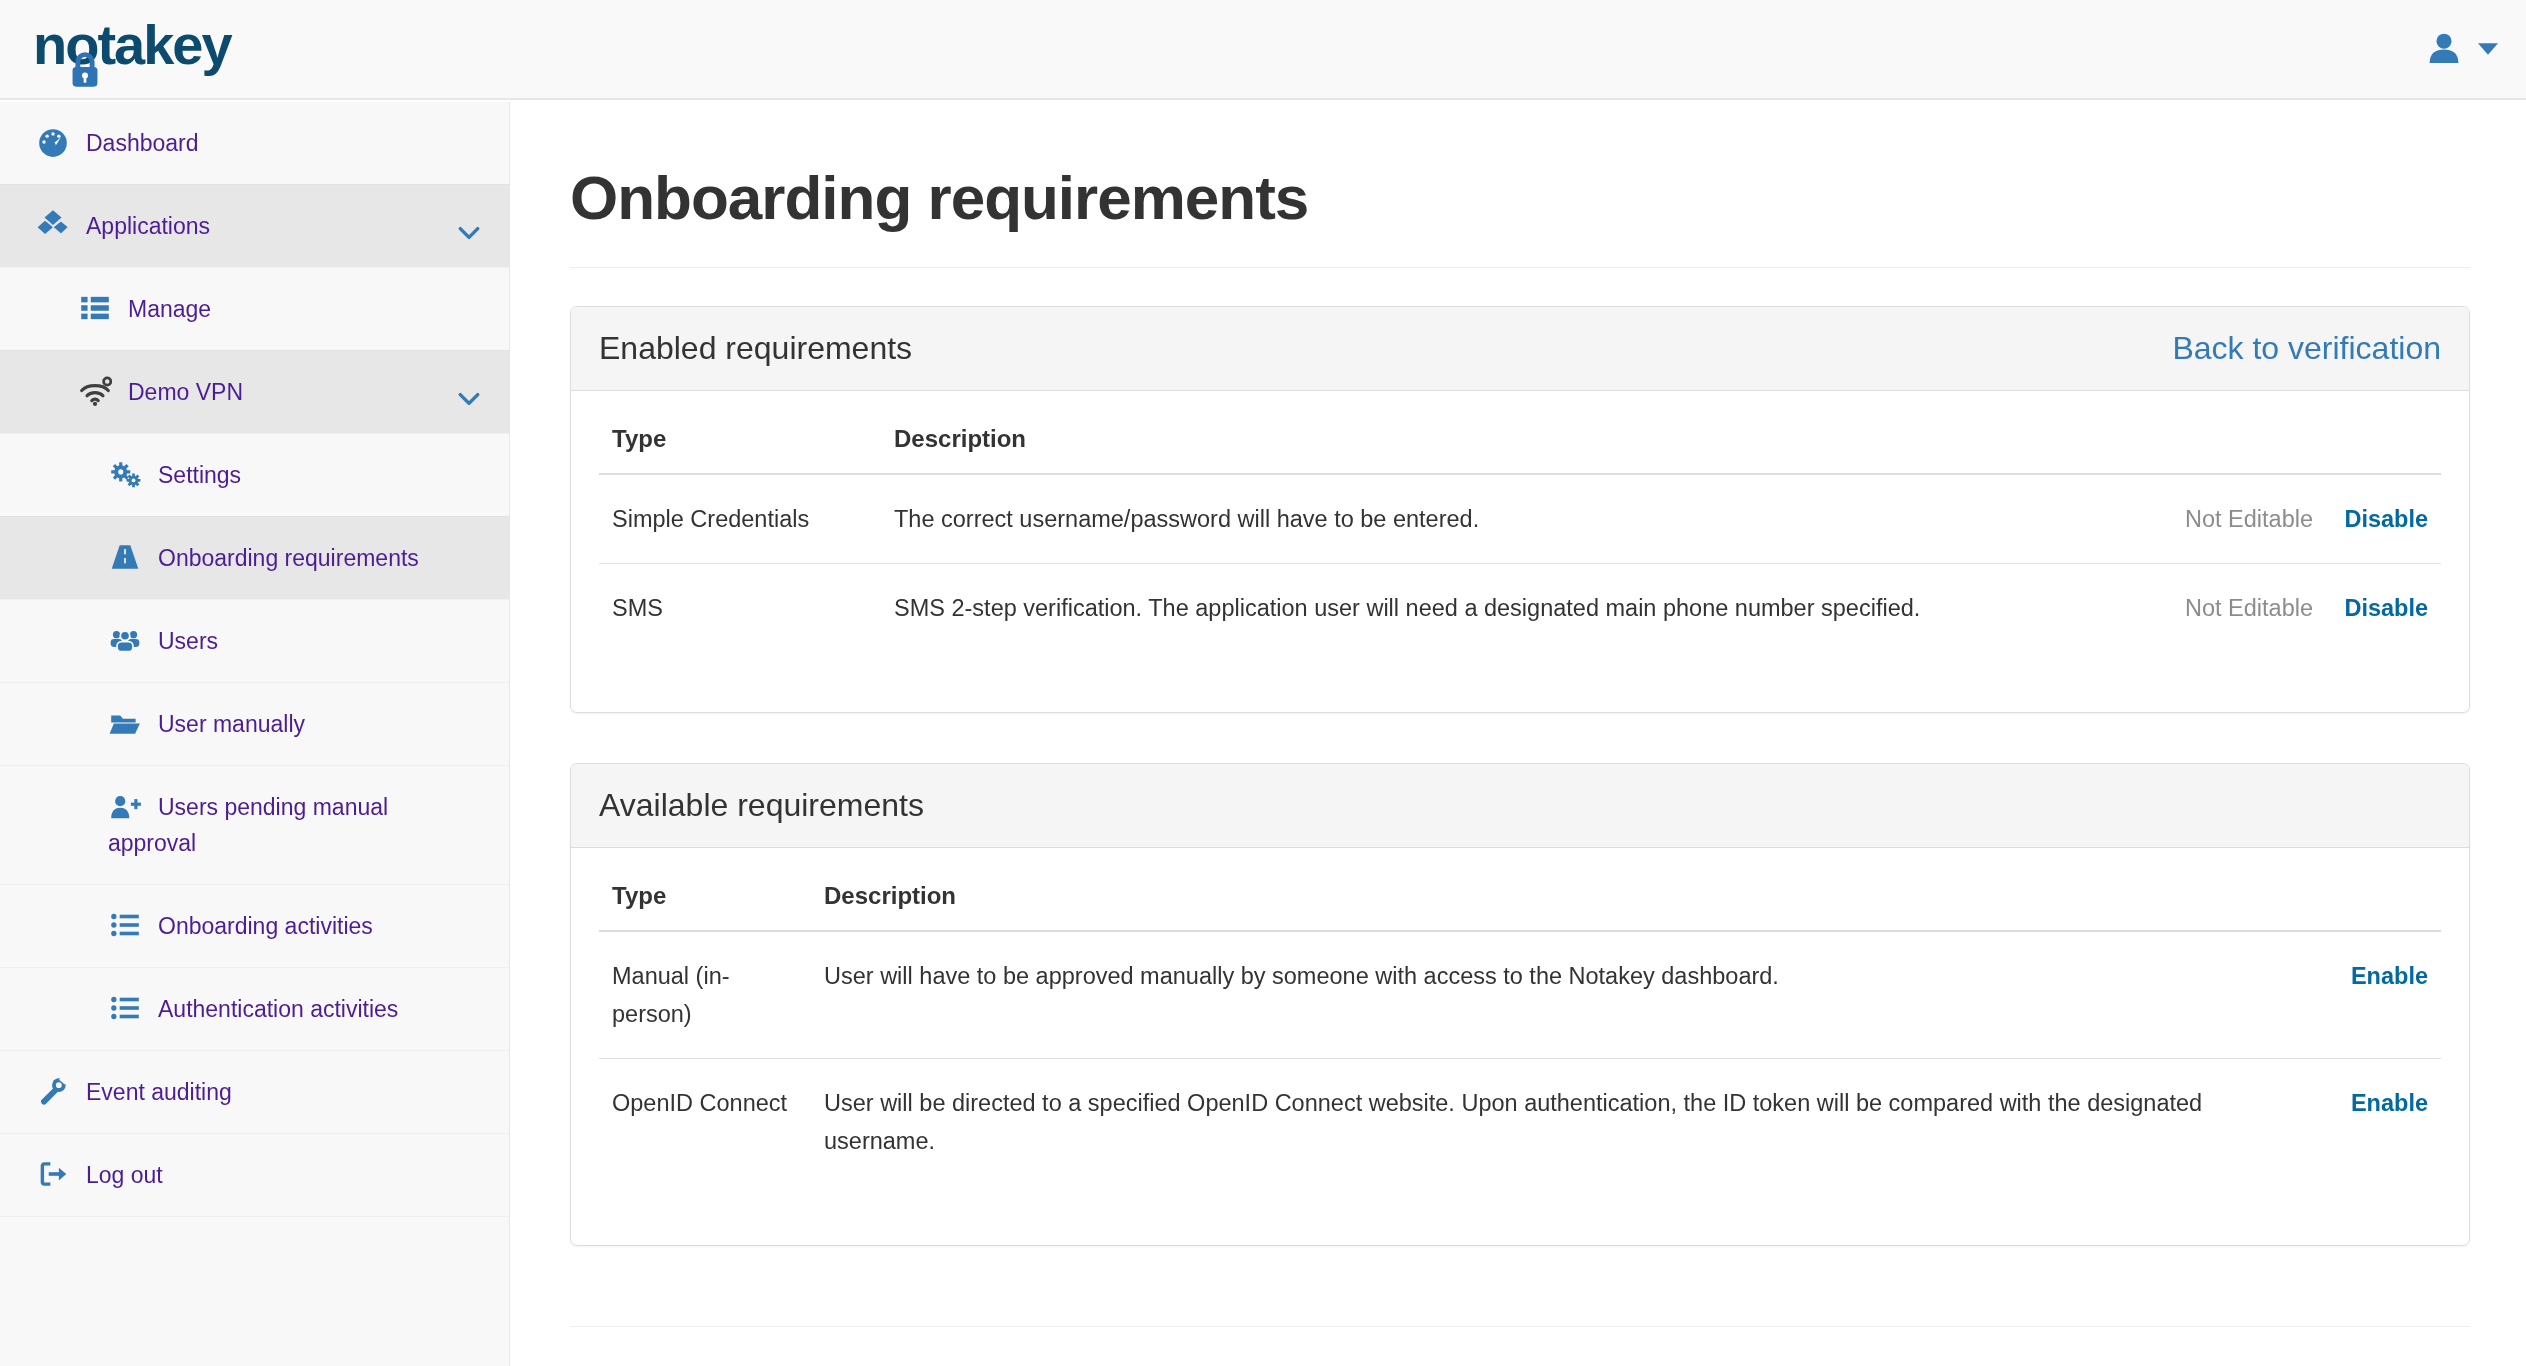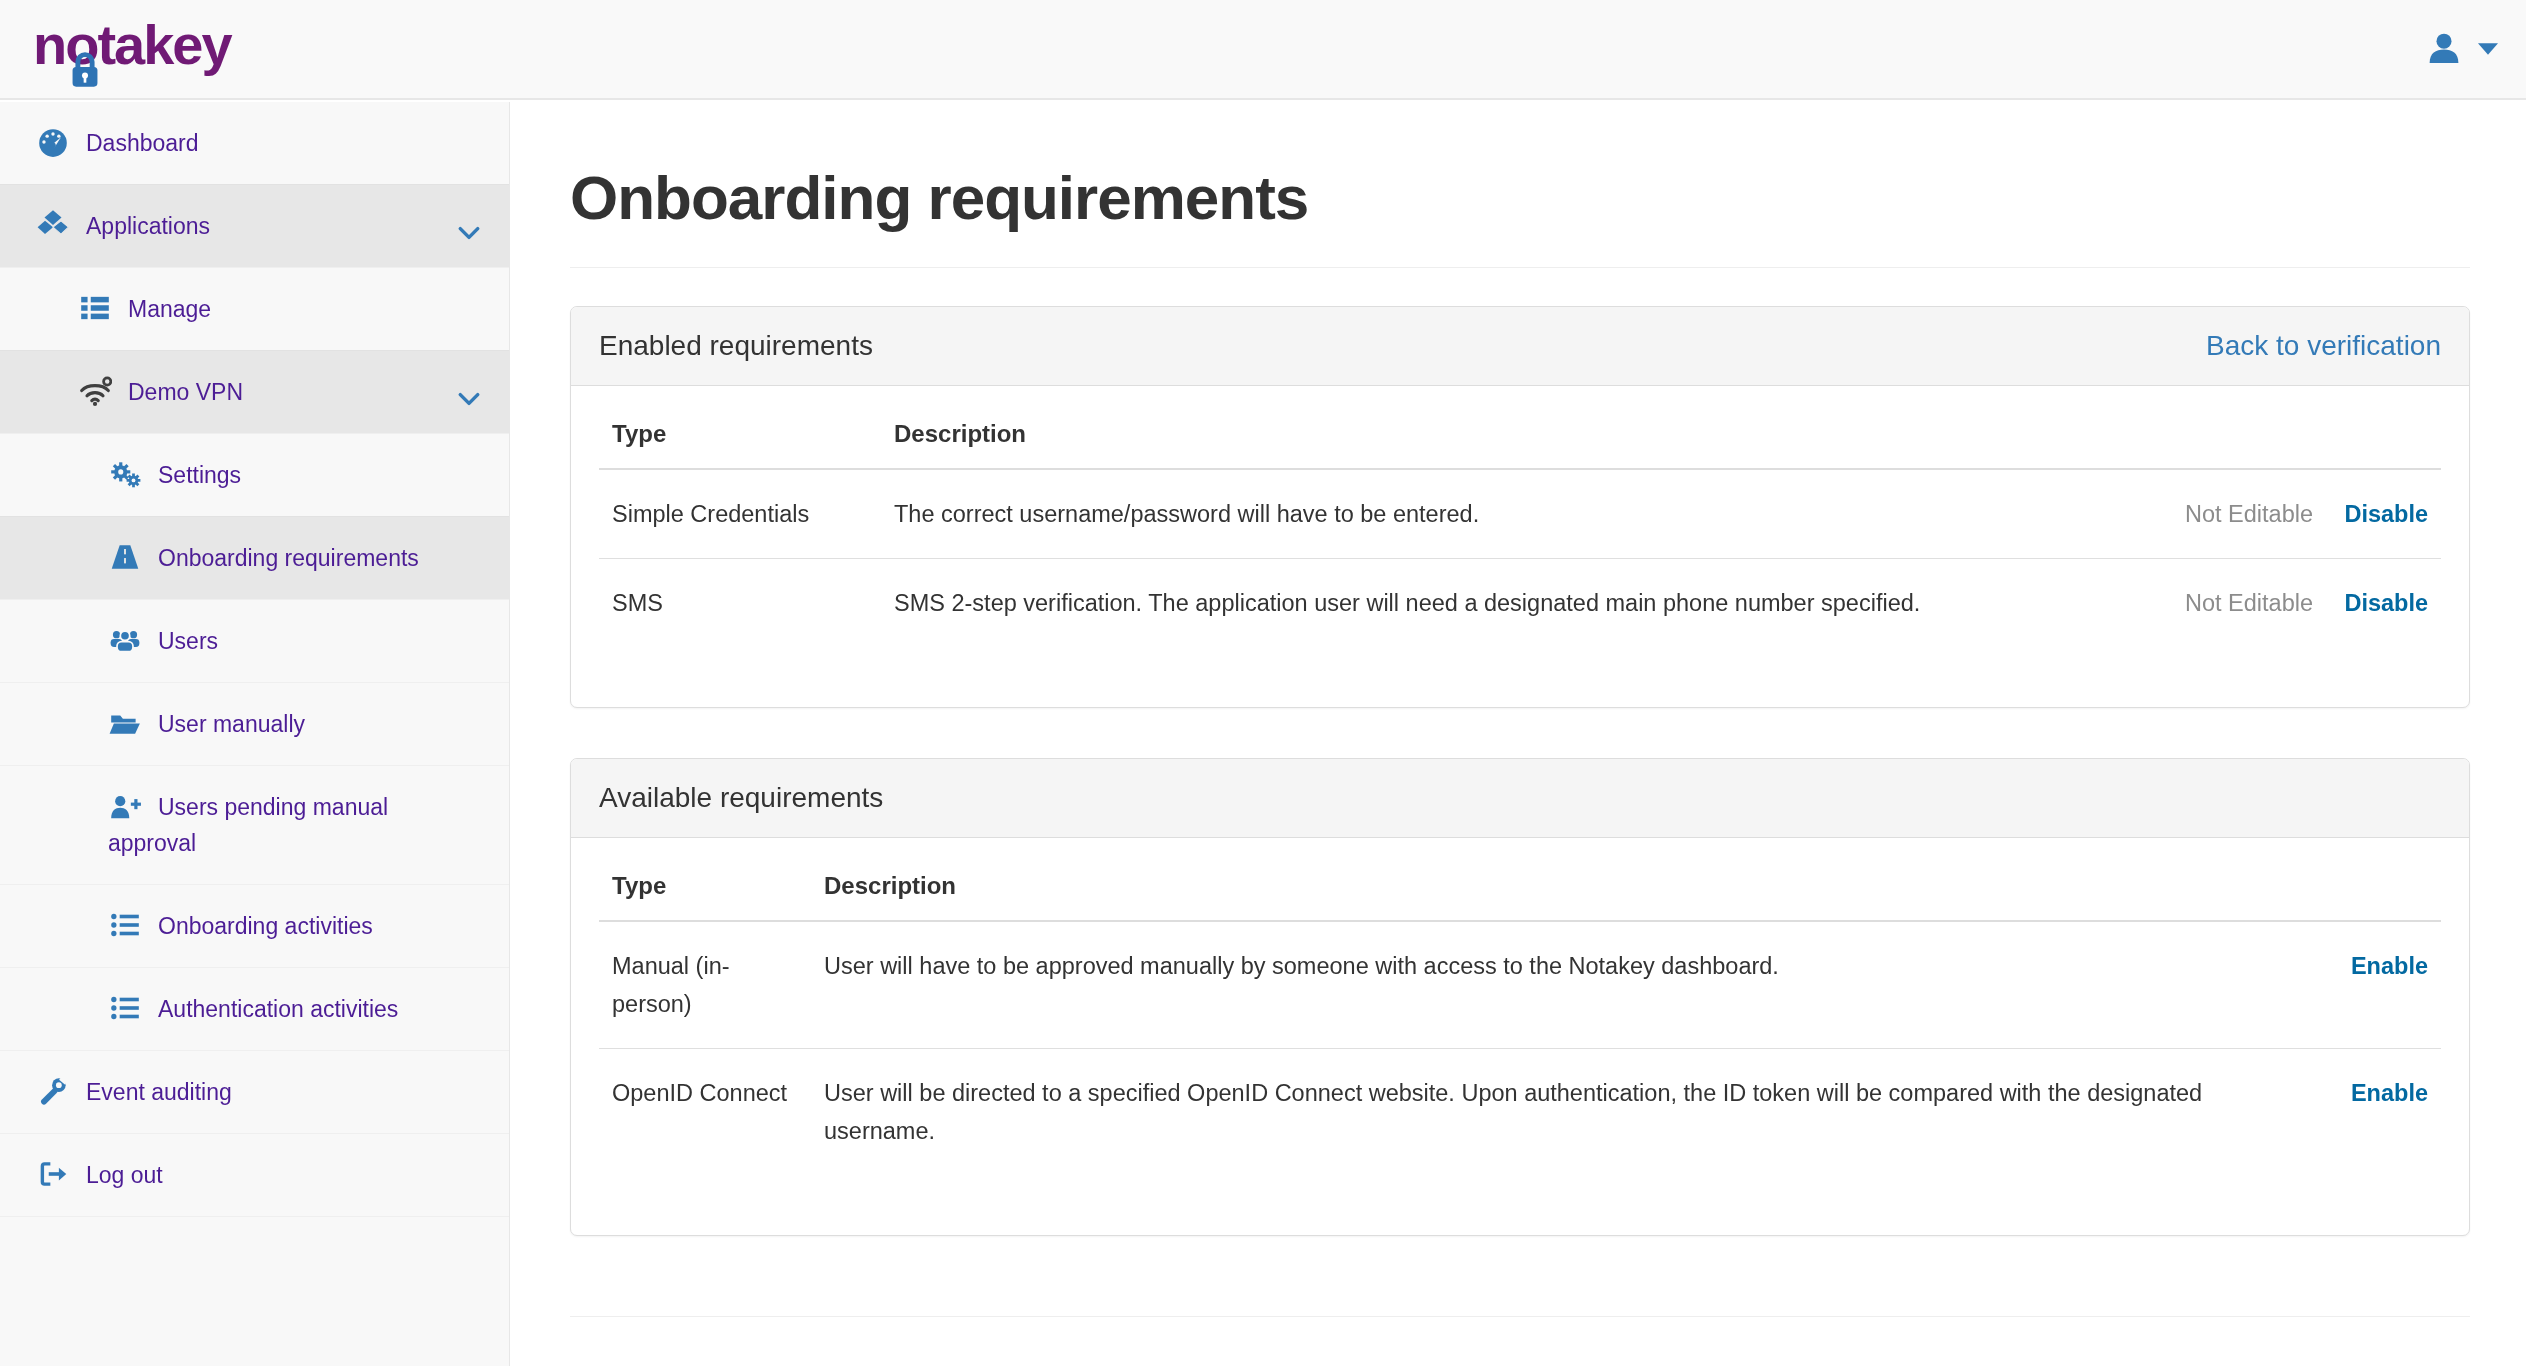--- a/index.html
+++ b/index.html
@@ -16,21 +16,21 @@
   
   .navbar {
     position: absolute; top: 0; left: 0; right: 0;
     height: 100px;
     background: #f9f9f9;
     border-bottom: 2px solid #e7e7e7;
   }
   .logo {
     position: absolute; left: 33px; top: 12px;
     font-size: 56px; font-weight: bold; letter-spacing: -2px;
-    color: #701a75;
+    color: #0c4a6e;
   }
   .logo .lock-icon {
     position: absolute; left: 36px; top: 24px; width: 32px; height: 40px;
   }
   .user-menu {
     position: absolute; right: 28px; top: 28px;
     display: flex; align-items: center; gap: 14px;
     color: #337ab7; cursor: pointer;
   }
 
@@ -96,21 +96,21 @@
     border-radius: 7px;
     box-shadow: 0 1px 2px rgba(0,0,0,0.05);
   }
   .panel + .panel { margin-top: 50px; }
   .panel-heading {
     display: flex; justify-content: space-between; align-items: center;
     background: #f5f5f5;
     border-bottom: 1px solid #dddddd;
     border-radius: 6px 6px 0 0;
     padding: 23px 28px;
-    font-size: 28px; color: #333333; font-weight: 500;
+    font-size: 32px; color: #333333; font-weight: 500;
   }
   .panel-heading a { color: #337ab7; font-weight: 400; }
 
   .req-table {
     width: calc(100% - 56px);
     margin: 6px 28px 60px;
     border-collapse: collapse;
     font-size: 23.5px;
     color: #333333;
   }

